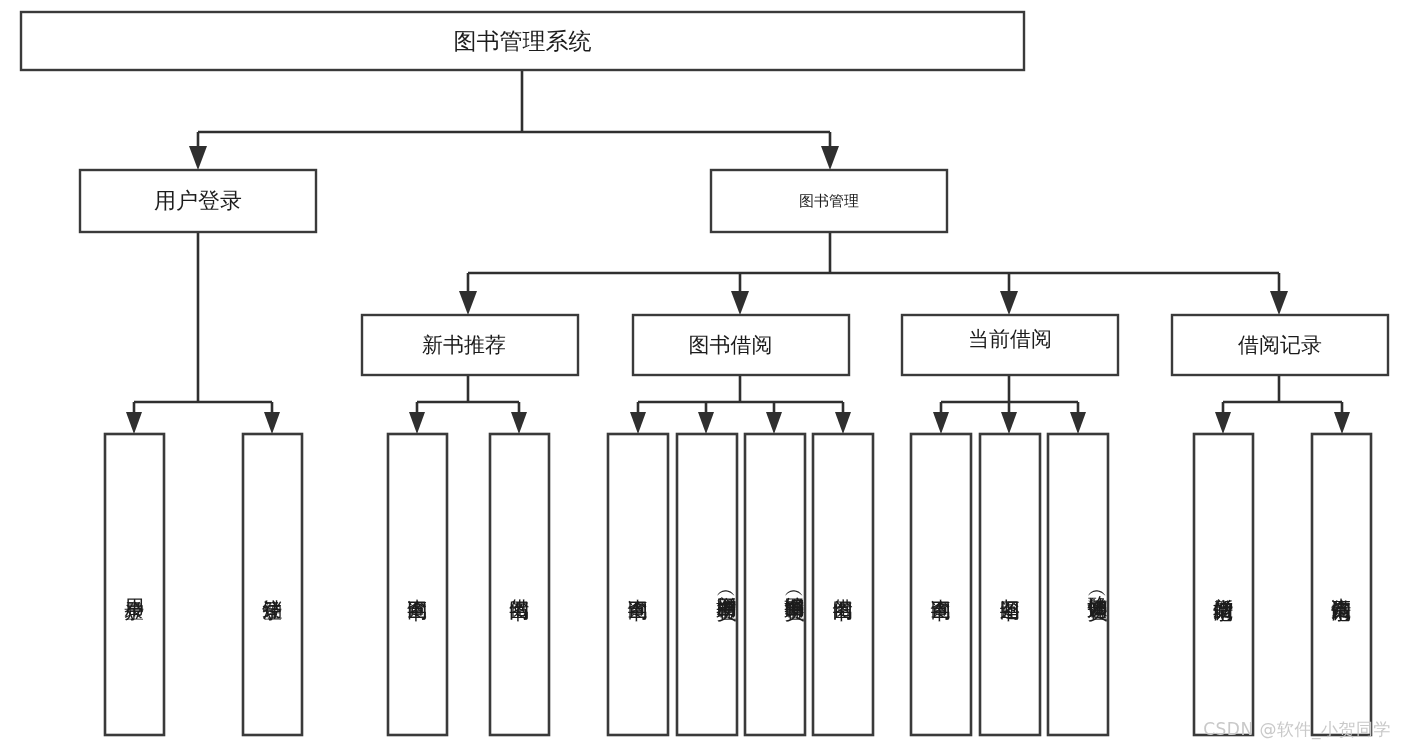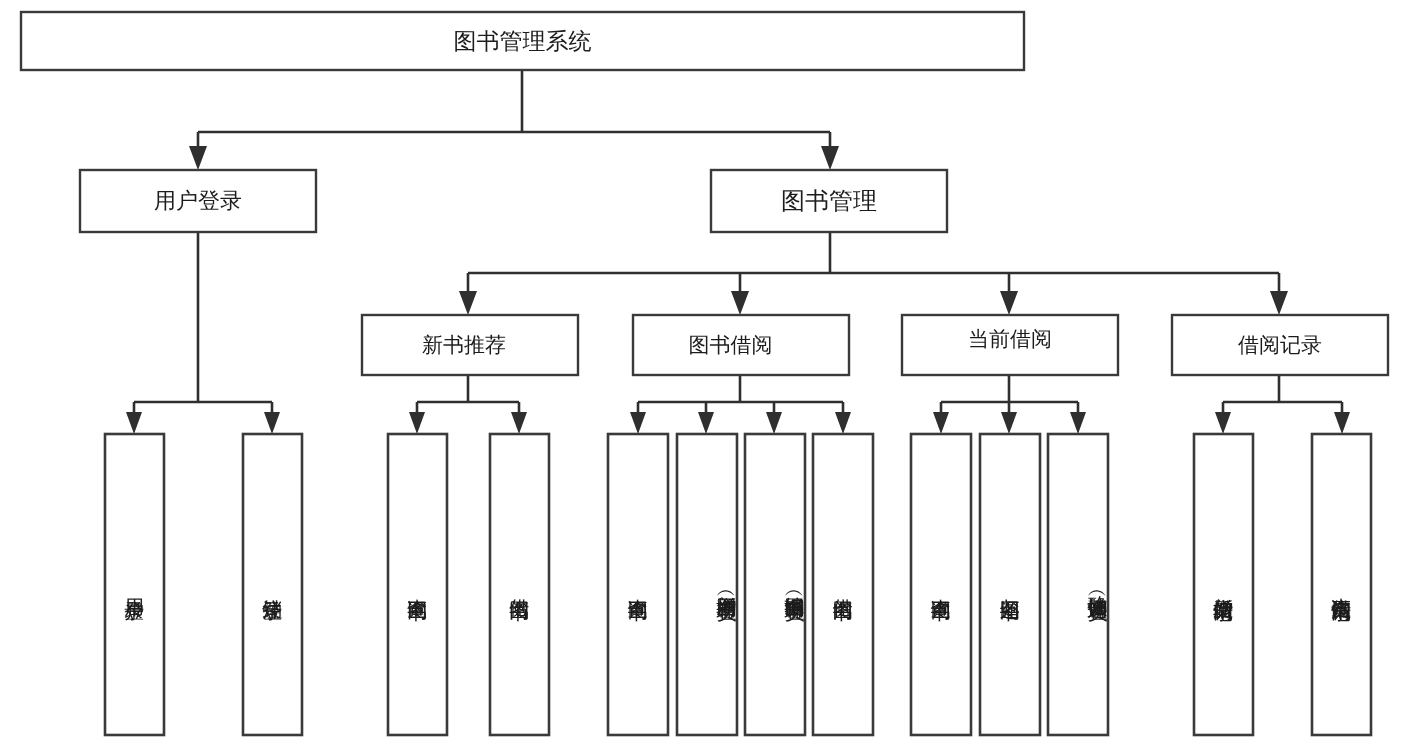--- a/index.html
+++ b/index.html
@@ -186,21 +186,21 @@
   </svg>
 
   <div class="hlabel-wrap" style="left:21px; top:12px; width:1003px; height:58px; font-size:23px;">
     <span>图书管理系统</span>
   </div>
 
   <div class="hlabel-wrap" style="left:80px; top:170px; width:236px; height:62px; font-size:22px;">
     <span>用户登录</span>
   </div>
 
-  <div class="hlabel-wrap" style="left:711px; top:170px; width:236px; height:62px; font-size:24px;">
+  <div class="hlabel-wrap" style="left:711px; top:170px; width:236px; height:62px; font-size:15px;">
     <span>图书管理</span>
   </div>
 
   <div class="hlabel-wrap" style="left:362px; top:315px; width:204px; height:60px; font-size:21px;">
     <span>新书推荐</span>
   </div>
 
   <div class="hlabel-wrap" style="left:633px; top:315px; width:195px; height:60px; font-size:21px;">
     <span>图书借阅</span>
   </div>
@@ -250,14 +250,15 @@
     <span>确认归还（管理员）</span>
   </div>
 
   <div class="vlabel-wrap" style="left:1194px; top:434px; width:59px; height:301px;">
     <span>新增借阅记录</span>
   </div>
   <div class="vlabel-wrap" style="left:1312px; top:434px; width:59px; height:301px;">
     <span>查询借阅记录</span>
   </div>
 
+  <div class="watermark">CSDN @软件_小贺同学</div>
 
 </div>
 
 </body></html>

